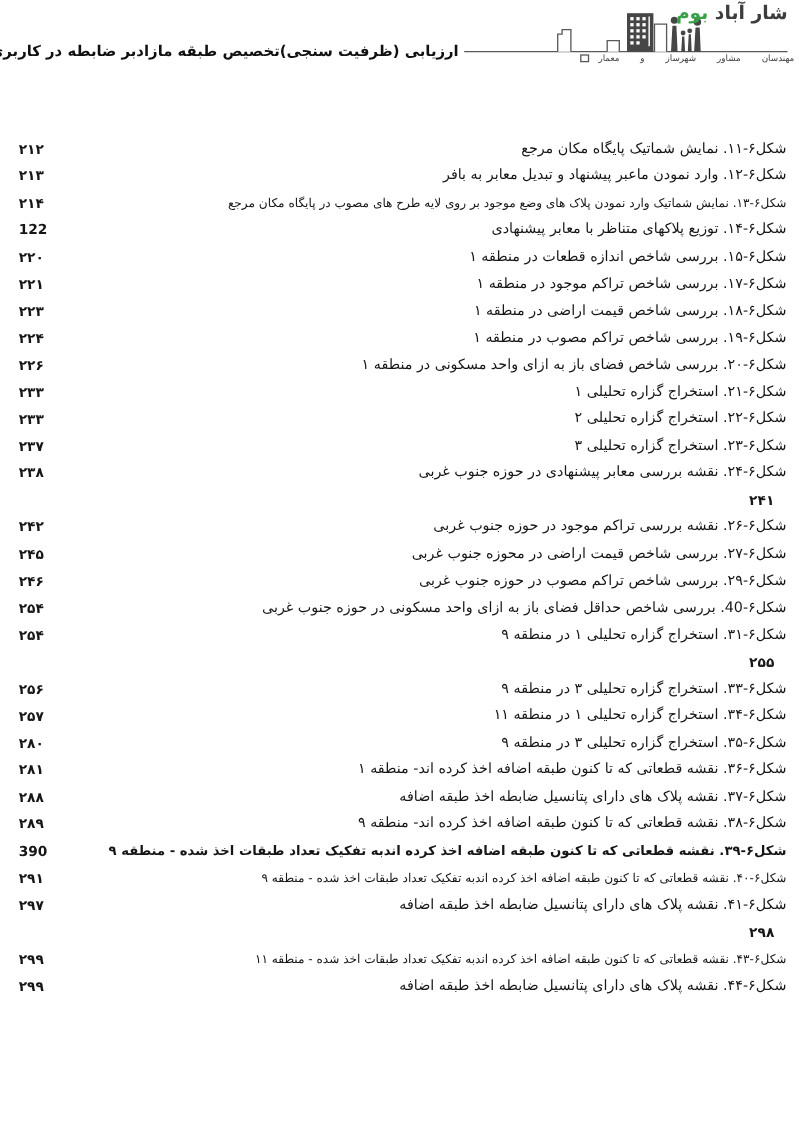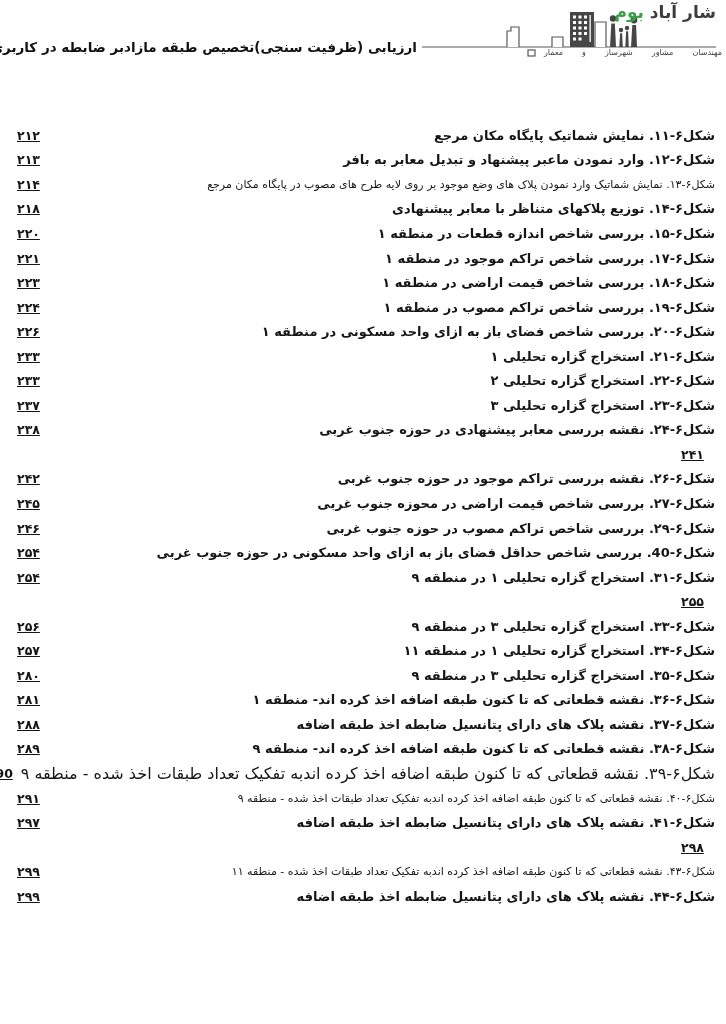--- a/index.html
+++ b/index.html
@@ -22,26 +22,26 @@
     position:absolute;top:47px;right:4px;width:178px;direction:rtl;
     font-size:8px;line-height:12px;color:#3d3d3d;
     text-align:justify;text-align-last:justify;letter-spacing:.4px;
   }
   
   .toc{position:absolute;top:123px;left:17px;right:11px;}
   .row{
     height:24.56px;display:flex;direction:rtl;justify-content:space-between;
     align-items:center;
   }
-  .cap{direction:rtl;white-space:nowrap;font-size:13px;font-weight:bold;color:#161616;}
+  .cap{direction:rtl;white-space:nowrap;font-size:13px;font-weight:normal;color:#161616;}
   .row.small  .cap{font-size:11px;font-weight:normal;}
-  .row.small-bold .cap{font-size:16px;font-weight:normal;}
+  .row.small-bold .cap{font-size:12px;font-weight:bold;}
   .pg{
     direction:rtl;font-size:12.5px;font-weight:bold;color:#161616;
-    min-width:34px;text-align:left;flex-shrink:0;text-decoration:underline;
+    min-width:34px;text-align:left;flex-shrink:0;
   }
 </style>
 </head>
 <body>
 
 <div class="page">
 
   <header>
     <div class="report-title">ارزیابی (ظرفیت سنجی)تخصیص طبقه مازادبر ضابطه در کاربری مسکونی</div>
 
@@ -106,21 +106,21 @@
       <div class="row normal">
         <div class="cap"><span>شکل۶-۱۲.</span><span> وارد نمودن ماعبر پیشنهاد و تبدیل معابر به بافر</span></div>
         <div class="pg">۲۱۳</div>
       </div>
       <div class="row small">
         <div class="cap"><span>شکل۶-۱۳.</span><span> نمایش شماتیک وارد نمودن پلاک های وضع موجود بر روی لایه طرح های مصوب در پایگاه مکان مرجع</span></div>
         <div class="pg">۲۱۴</div>
       </div>
       <div class="row normal">
         <div class="cap"><span>شکل۶-۱۴.</span><span> توزیع پلاکهای متناظر با معابر پیشنهادی</span></div>
-        <div class="pg">۲۱۸</div>
+        <div class="pg">122</div>
       </div>
       <div class="row normal">
         <div class="cap"><span>شکل۶-۱۵.</span><span> بررسی شاخص اندازه قطعات در منطقه ۱</span></div>
         <div class="pg">۲۲۰</div>
       </div>
       <div class="row normal">
         <div class="cap"><span>شکل۶-۱۷.</span><span> بررسی شاخص تراکم موجود در منطقه ۱</span></div>
         <div class="pg">۲۲۱</div>
       </div>
       <div class="row normal">

